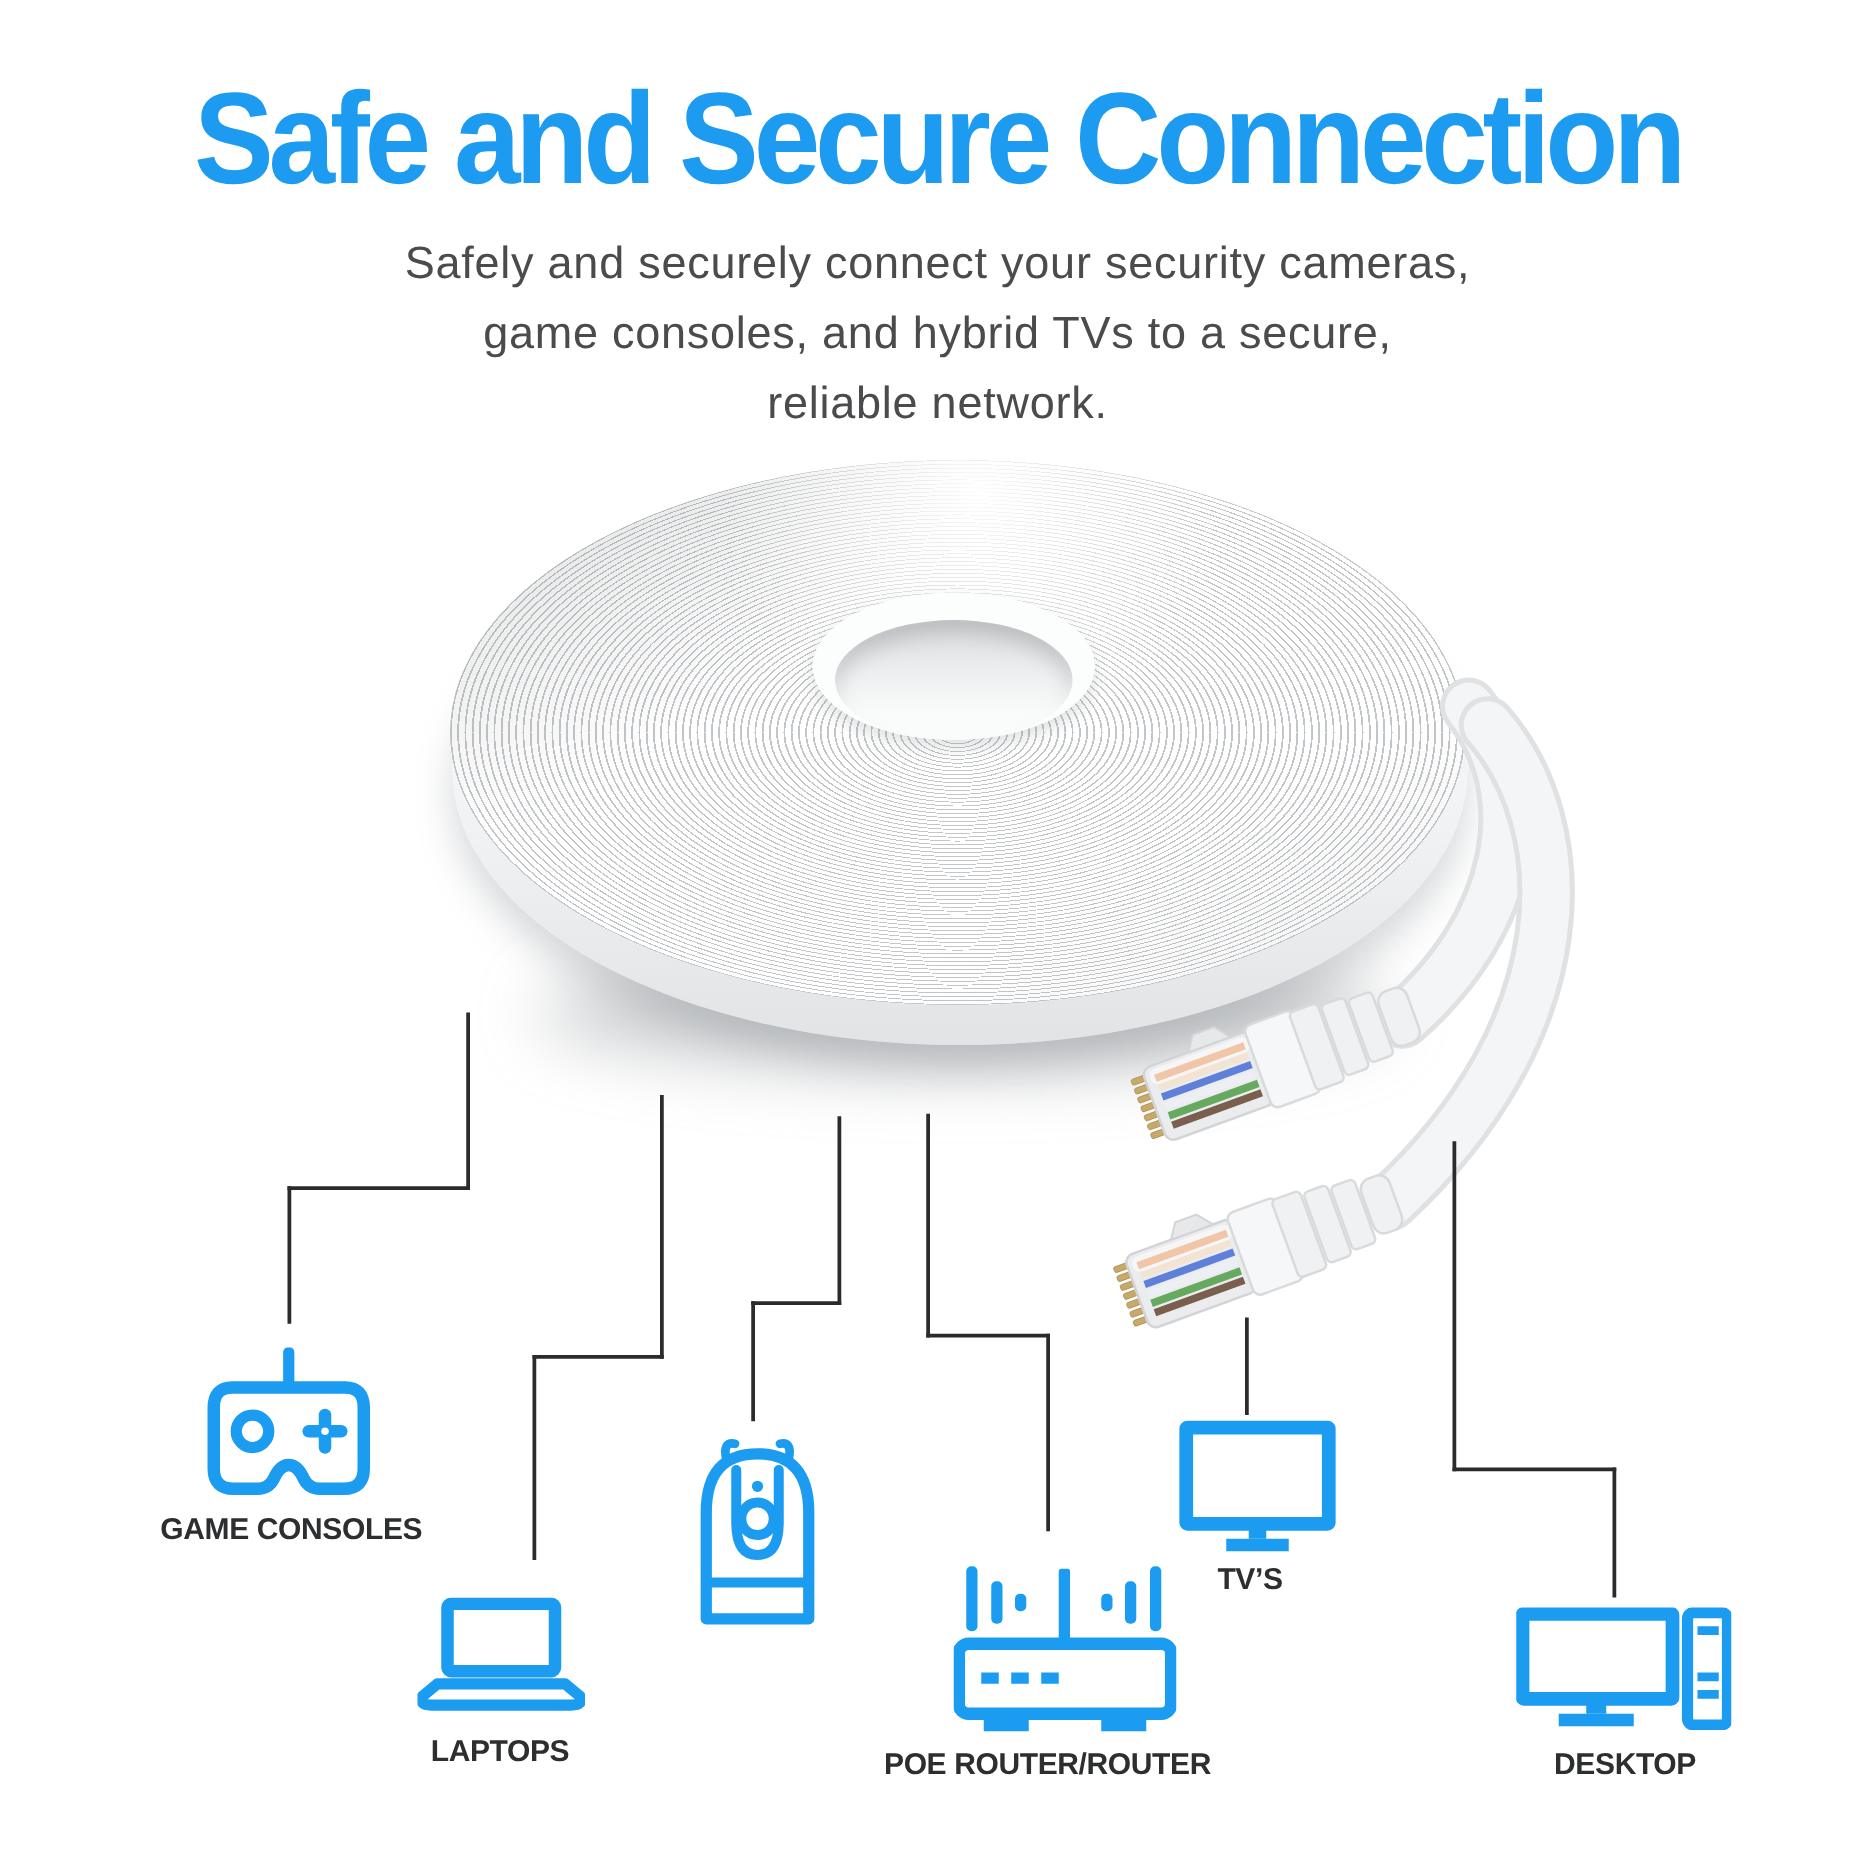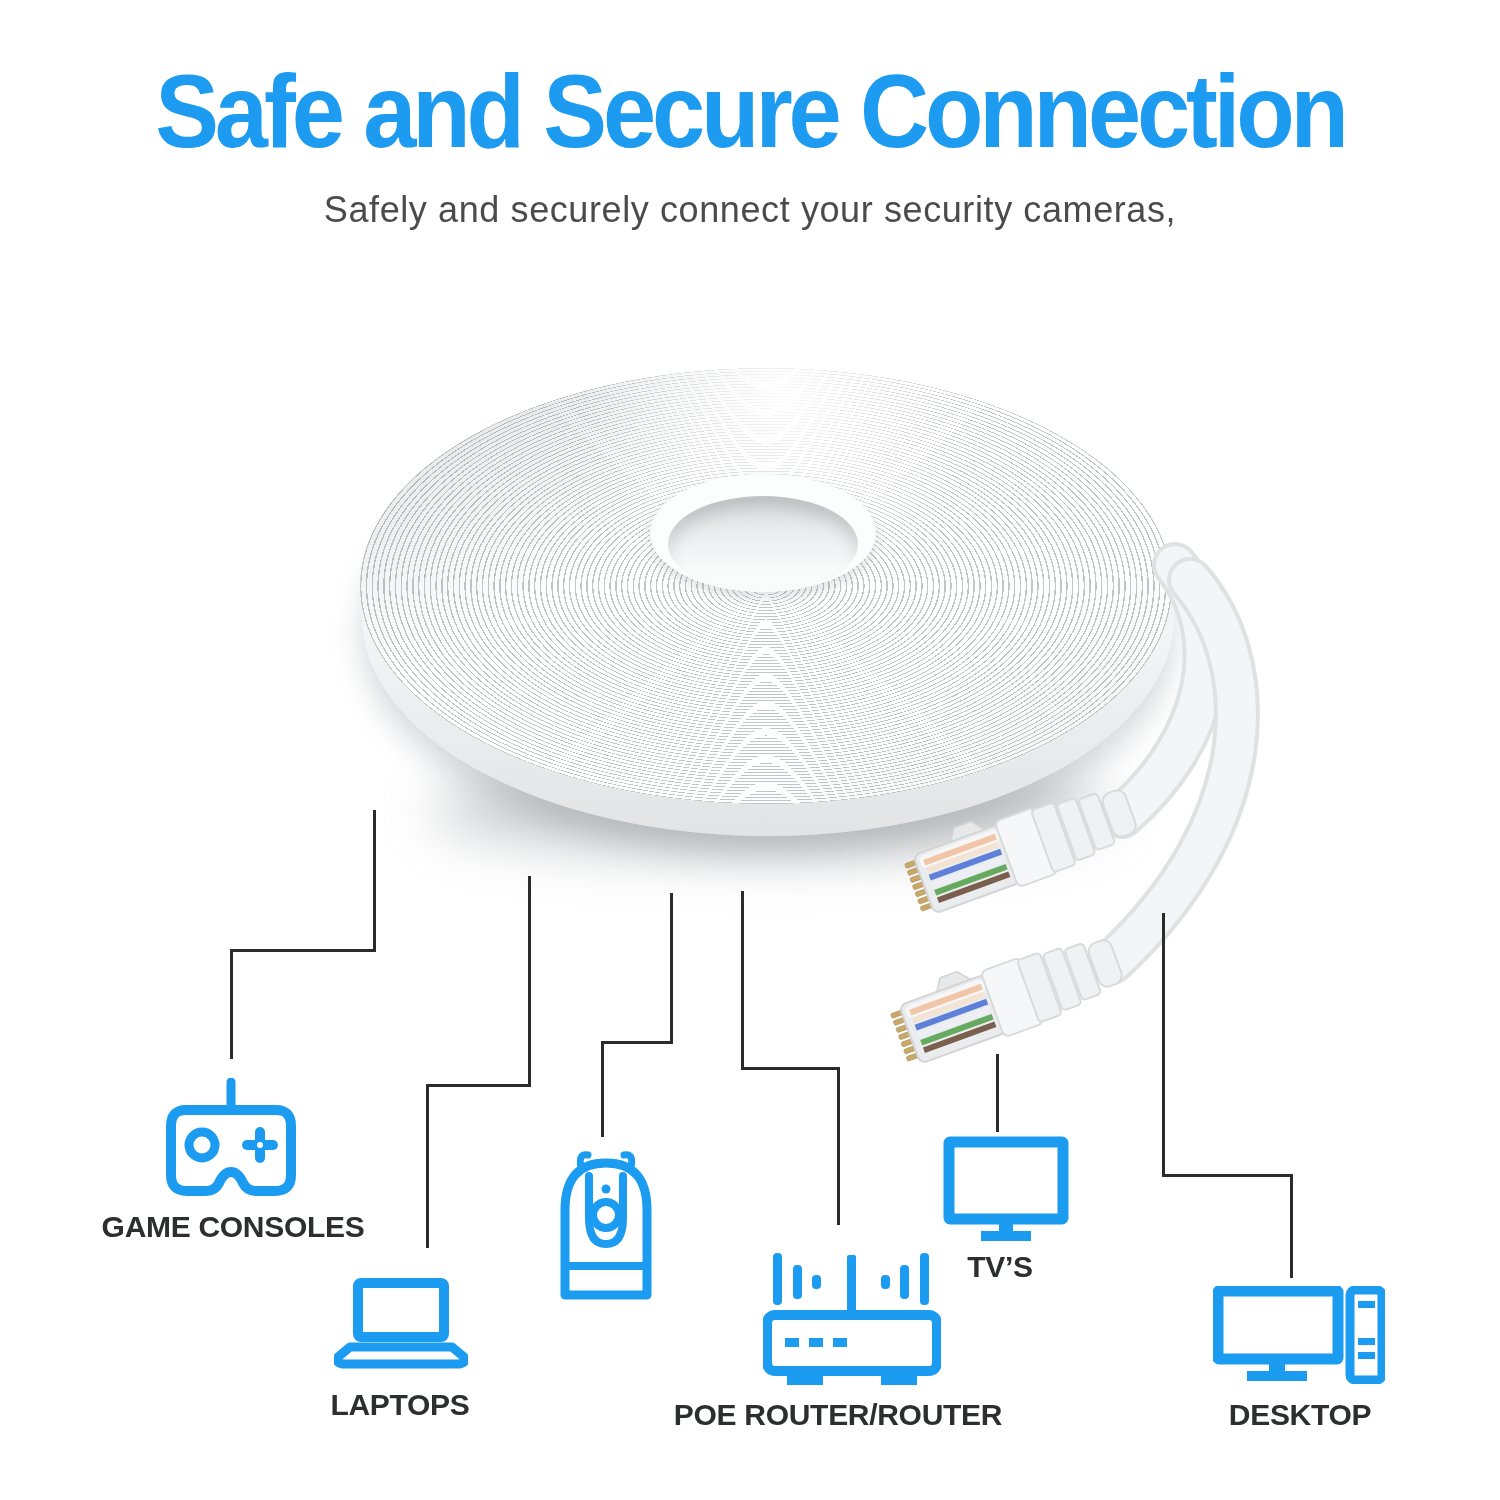--- a/index.html
+++ b/index.html
@@ -35,34 +35,36 @@
   .coil-hub{position:absolute;left:650px;top:474px;width:226px;height:118px;border-radius:50%;
     background:#fcfdfd;box-shadow:0 6px 14px rgba(100,105,110,0.20);}
   .coil-hole{position:absolute;left:668px;top:496px;width:190px;height:96px;border-radius:50%;
     background:linear-gradient(180deg,#d9dbdd 0%,#ebedee 40%,#fafbfb 78%);
     box-shadow:inset 0 10px 16px rgba(90,95,100,0.25),inset 0 -4px 8px rgba(255,255,255,0.85);}
   #connector-svg{position:absolute;left:850px;top:540px;}
   
   .cl{position:absolute;background:var(--callout-line);}
   
   .dev-label{position:absolute;transform:translateX(-50%);white-space:nowrap;
-    font-size:30px;font-weight:700;letter-spacing:-0.3px;color:var(--label);}
+    font-size:24px;font-weight:700;letter-spacing:-0.3px;color:var(--label);}
   .dev-label.two-line{text-align:center;line-height:35px;}
   .icon{position:absolute;}
   .st{fill:none;stroke:var(--accent);stroke-linecap:round;stroke-linejoin:round;}
   .fl{fill:var(--accent);}
 </style>
 </head>
 <body>
 
 <div id="canvas">
 
   <h1 class="title">Safe and Secure Connection</h1>
   <div class="subtitle">
     <div>Safely and securely connect your security cameras,</div>
+    <div>game consoles, and hybrid TVs to a secure,</div>
+    <div>reliable network.</div>
   </div>
 
   <div class="coil-under-shadow"></div>
   <div class="coil-side"></div>
   <div class="coil-rings"></div>
   <div class="coil-shade"></div>
   <div class="coil-hub"></div>
   <div class="coil-hole"></div>
 
   <svg id="connector-svg" width="520" height="560" viewBox="0 0 520 560">

